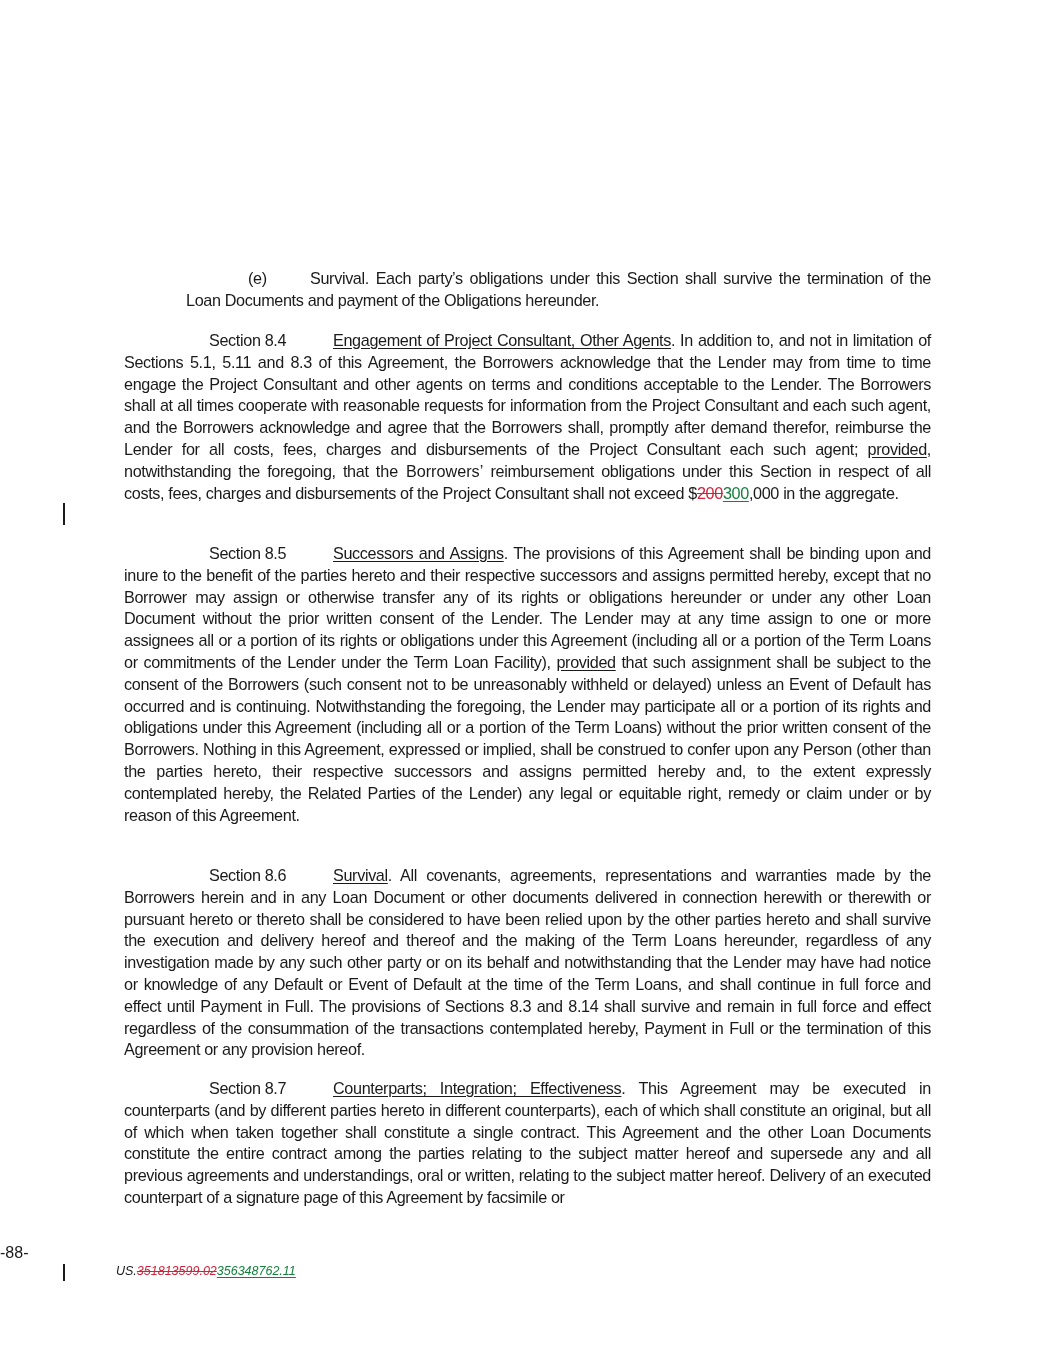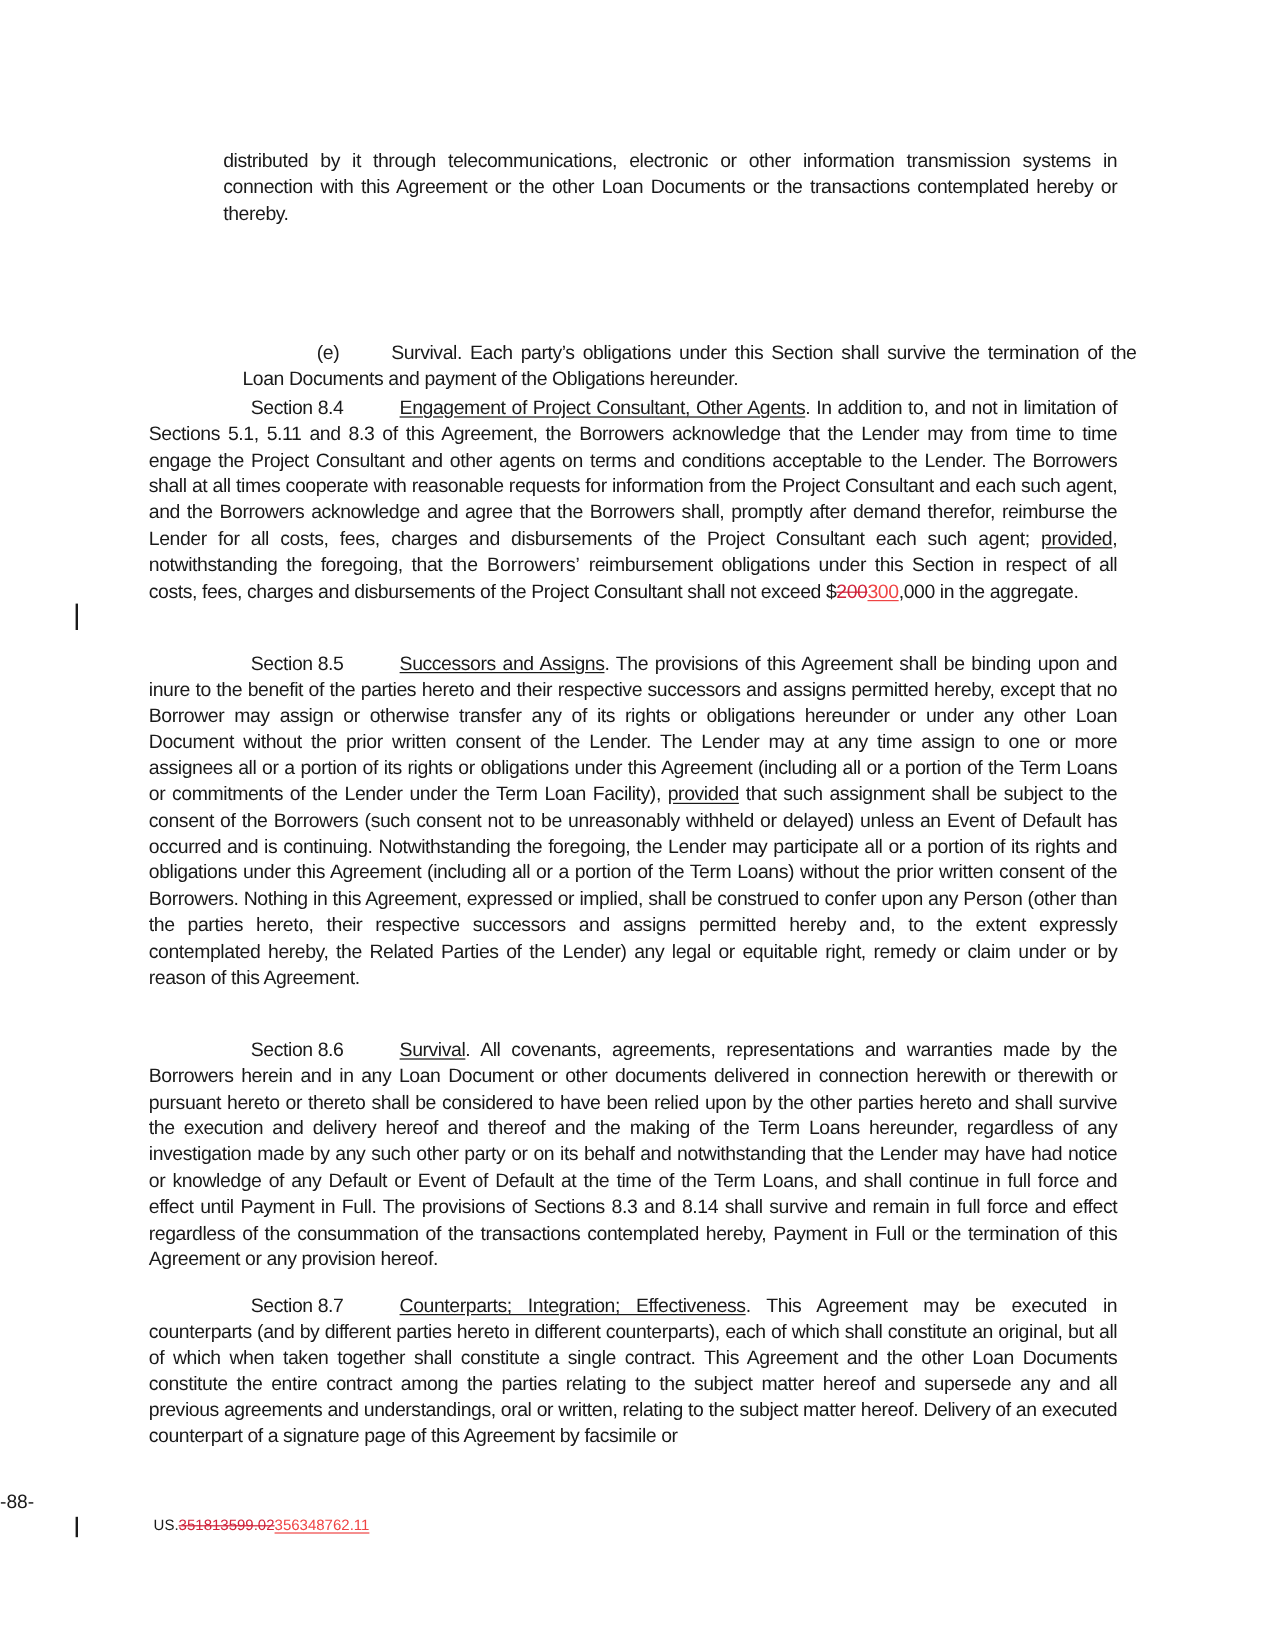--- a/index.html
+++ b/index.html
@@ -18,36 +18,33 @@
       word-spacing: 0px;
     }
     .cont { left: 186px; width: 745px; }
     .full { left: 124px; width: 807px; }
     .indent1 { display: inline-block; width: 62px; }
     .tab-lbl { display: inline-block; width: 62px; }
     .sec-lbl { display: inline-block; width: 124px; margin-left: 23px; }
     .u { text-decoration: underline; text-underline-offset: 2px; }
     .serif { font-family: Liberation Sans, sans-serif; letter-spacing: 0; }
     .del { color: #d0223a; text-decoration: line-through; margin-top: 12px; }
-    .ins { color: #ef4444; text-decoration: underline; text-underline-offset: 2px; }
+    .ins { color: #15803d; text-decoration: underline; text-underline-offset: 2px; }
     .change-bar { position: absolute; width: 1.5px; background: #1a1a1a; }
     .page-num { position: absolute; left: 0; width: 1055px; top: 1244px; text-align: left; font-size: 16px; }
-    .doc-id { position: absolute; left: 128px; top: 1264px; font-size: 12.5px; }
+    .doc-id { position: absolute; left: 116px; top: 1264px; font-size: 12.5px; font-style: italic; }
   </style>
 </head>
 <body>
 
 <div class="page">
 
-  <p class="para cont" style="top:124px; margin:0;">
-    <span>distributed by it through telecommunications, electronic or other information transmission systems in connection with this Agreement or the other Loan Documents or the transactions contemplated hereby or thereby.</span>
-  </p>
 
 
-  <p class="para cont" style="top:268px; margin:16px;"><span class="indent1"></span><span class="tab-lbl">(e)</span><span>Survival.  Each party’s obligations under this Section shall survive the termination of the Loan Documents and payment of the Obligations hereunder.</span></p>
+  <p class="para cont" style="top:268px; margin:0;"><span class="indent1"></span><span class="tab-lbl">(e)</span><span>Survival.  Each party’s obligations under this Section shall survive the termination of the Loan Documents and payment of the Obligations hereunder.</span></p>
 
   <p class="para full" style="top:330px; margin:0;"><span class="indent1"></span><span class="sec-lbl">Section 8.4</span><span class="u">Engagement of Project Consultant, Other Agents</span><span>.  In addition to, and not in limitation of Sections 5.1, 5.11 and 8.3 of this Agreement, the Borrowers acknowledge that the Lender may from time to time engage the Project Consultant and other agents on terms and conditions acceptable to the Lender.  The Borrowers shall at all times cooperate with reasonable requests for information from the Project Consultant and each such agent, and the Borrowers acknowledge and agree that the Borrowers shall, promptly after demand therefor, reimburse the Lender for all costs, fees, charges and disbursements of the Project Consultant each such agent; </span><span class="u">provided</span><span>, notwithstanding the foregoing, that </span><span class="serif">the Borrowers’</span><span> reimbursement obligations under this Section in respect of all costs, fees, charges and disbursements of the Project Consultant shall not exceed $</span><span class="del">200</span><span class="ins">300</span><span>,000 in the aggregate.</span></p>
 
   <div class="change-bar" style="left:63px; top:503px; height:22px;"></div>
 
   <p class="para full" style="top:543px; margin:0;"><span class="indent1"></span><span class="sec-lbl">Section 8.5</span><span class="u">Successors and Assigns</span><span>.  The provisions of this Agreement shall be binding upon and inure to the benefit of the parties hereto and their respective successors and assigns permitted hereby, except that no Borrower may assign or otherwise transfer any of its rights or obligations hereunder or under any other Loan Document without the prior written consent of the Lender.  The Lender may at any time assign to one or more assignees all or a portion of its rights or obligations under this Agreement (including all or a portion of the Term Loans or commitments of the Lender under the Term Loan Facility), </span><span class="u">provided</span><span> that such assignment shall be subject to the consent of the Borrowers (such consent not to be unreasonably withheld or delayed) unless an Event of Default has occurred and is continuing.  Notwithstanding the foregoing, the Lender may participate all or a portion of its rights and obligations under this Agreement (including all or a portion of the Term Loans) without the prior written consent of the Borrowers.  Nothing in this Agreement, expressed or implied, shall be construed to confer upon any Person (other than the parties hereto, their respective successors and assigns permitted hereby and, to the extent expressly contemplated hereby, the Related Parties of the Lender) any legal or equitable right, remedy or claim under or by reason of this Agreement.</span></p>
 
   <p class="para full" style="top:865px; margin:0;"><span class="indent1"></span><span class="sec-lbl">Section 8.6</span><span class="u">Survival</span><span>.  All covenants, agreements, representations and warranties made by the Borrowers herein and in any Loan Document or other documents delivered in connection herewith or therewith or pursuant hereto or thereto shall be considered to have been relied upon by the other parties hereto and shall survive the execution and delivery hereof and thereof and the making of the Term Loans hereunder, regardless of any investigation made by any such other party or on its behalf and notwithstanding that the Lender may have had notice or knowledge of any Default or Event of Default at the time of the Term Loans, and shall continue in full force and effect until Payment in Full.  The provisions of Sections 8.3 and 8.14 shall survive and remain in full force and effect regardless of the consummation of the transactions contemplated hereby, Payment in Full or the termination of this Agreement or any provision hereof.</span></p>
 
   <p class="para full" style="top:1078px; margin:0;"><span class="indent1"></span><span class="sec-lbl">Section 8.7</span><span class="u">Counterparts; Integration; Effectiveness</span><span>.  This Agreement may be executed in counterparts (and by different parties hereto in different counterparts), each of which shall constitute an original, but all of which when taken together shall constitute a single contract.  This Agreement and the other Loan Documents constitute the entire contract among the parties relating to the subject matter hereof and supersede any and all previous agreements and understandings, oral or written, relating to the subject matter hereof.  Delivery of an executed counterpart of a signature page of this Agreement by facsimile or</span></p>

